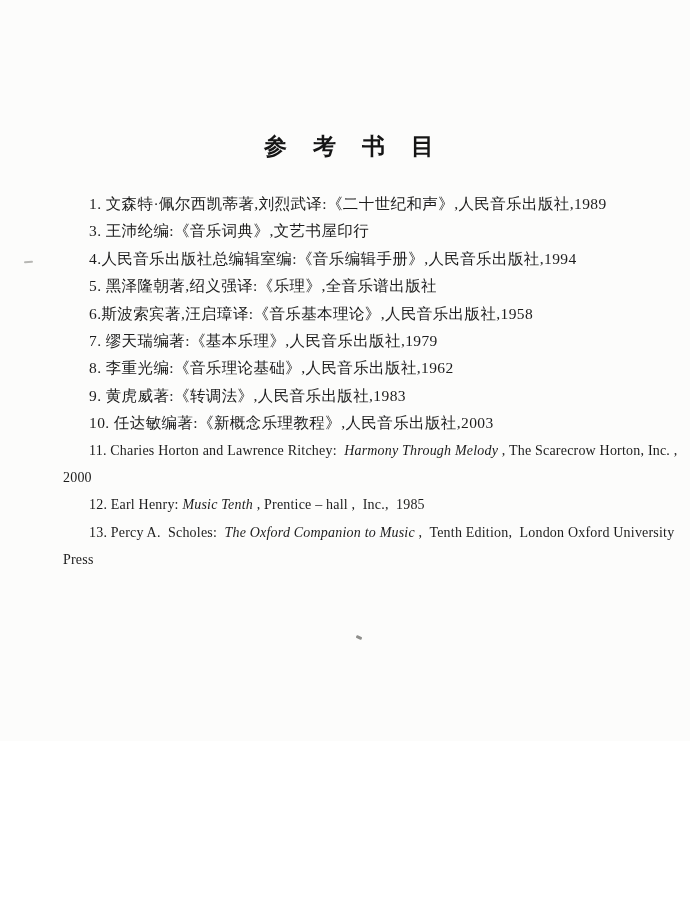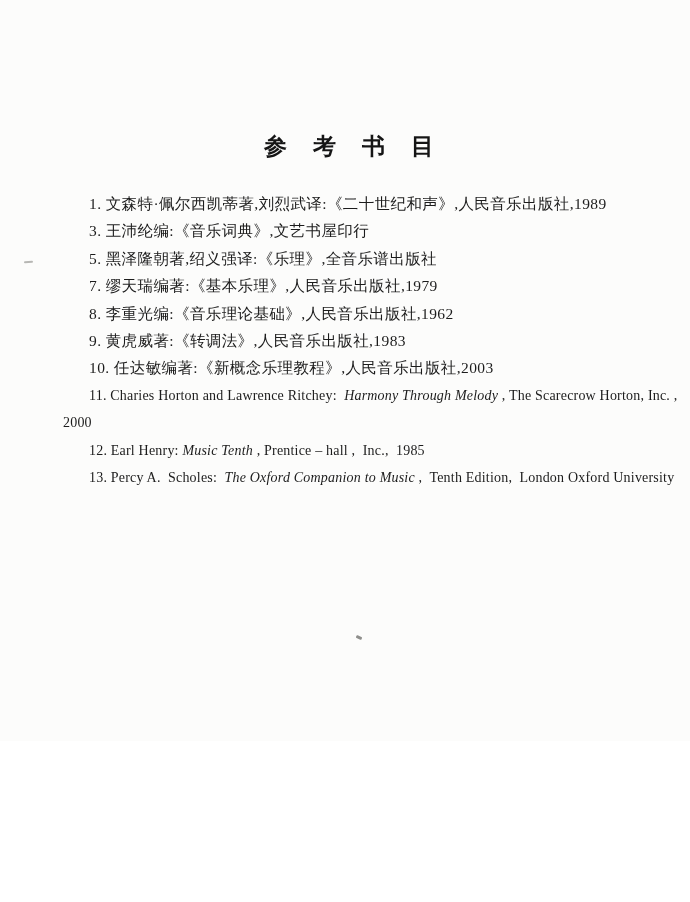--- a/index.html
+++ b/index.html
@@ -86,29 +86,32 @@
 </head>
 <body>
 
 <div class="page">
 
   <div class="title">参考书目</div>
 
   <div class="list">
       <div class="line first"><span>1. 文森特·佩尔西凯蒂著,刘烈武译:《二十世纪和声》,人民音乐出版社,1989</span></div>
       <div class="line first"><span>3. 王沛纶编:《音乐词典》,文艺书屋印行</span></div>
+      <div class="line first"><span>4.人民音乐出版社总编辑室编:《音乐编辑手册》,人民音乐出版社,1994</span></div>
       <div class="line first"><span>5. 黑泽隆朝著,绍义强译:《乐理》,全音乐谱出版社</span></div>
+      <div class="line first"><span>6.斯波索宾著,汪启璋译:《音乐基本理论》,人民音乐出版社,1958</span></div>
       <div class="line first"><span>7. 缪天瑞编著:《基本乐理》,人民音乐出版社,1979</span></div>
       <div class="line first"><span>8. 李重光编:《音乐理论基础》,人民音乐出版社,1962</span></div>
       <div class="line first"><span>9. 黄虎威著:《转调法》,人民音乐出版社,1983</span></div>
       <div class="line first"><span>10. 任达敏编著:《新概念乐理教程》,人民音乐出版社,2003</span></div>
       <div class="line first en"><span>11. Charies Horton and Lawrence Ritchey:  </span><em>Harmony Through Melody</em><span> , The Scarecrow Horton, Inc. ,</span></div>
       <div class="line en"><span>2000</span></div>
       <div class="line first en"><span>12. Earl Henry: </span><em>Music Tenth</em><span> , Prentice – hall ,  Inc.,  1985</span></div>
       <div class="line first en"><span>13. Percy A.  Scholes:  </span><em>The Oxford Companion to Music</em><span> ,  Tenth Edition,  London Oxford University</span></div>
+      <div class="line en"><span>Press</span></div>
     </div>
 
   <div class="artifact-dash"></div>
   <div class="artifact-tick"></div>
 
   <div class="watermark">
     <span class="wm-gray">本歌谱上传于歌谱简谱网 </span><span class="wm-site">jianpu.cn</span>
   </div>
 
 </div>

